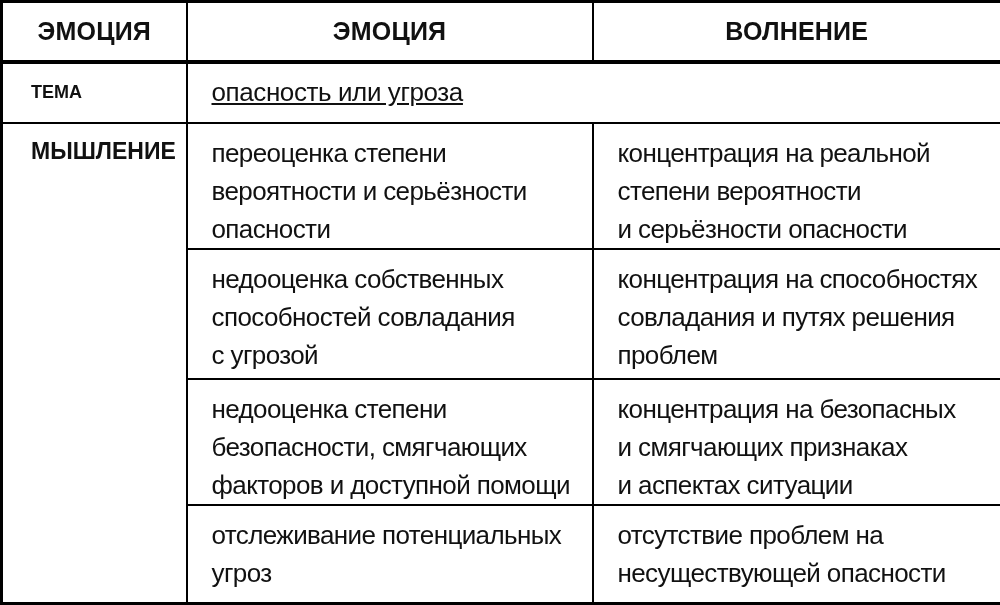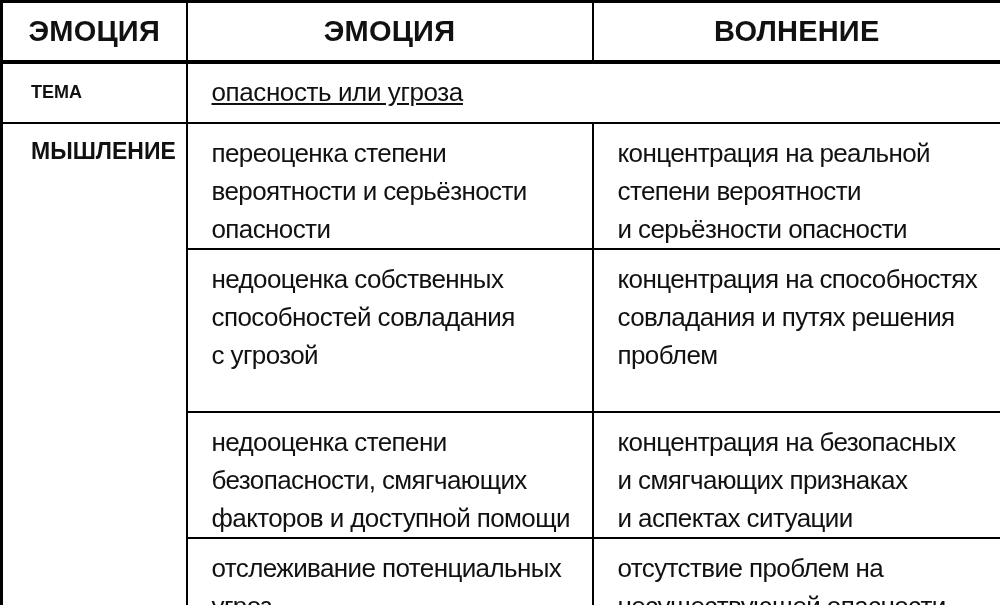--- a/index.html
+++ b/index.html
@@ -29,21 +29,21 @@
   }
   
   col.c1 { width: 185px; }
   col.c2 { width: 406px; }
   col.c3 { width: 409px; }
   
   tr.hdr { height: 60px; }
   tr.hdr th {
     border-bottom: 4px solid #000000;
     font-weight: bold;
-    font-size: 29px;
+    font-size: 25px;
     letter-spacing: 0.2px;
     text-align: center;
     vertical-align: middle;
   }
   
   tr.theme { height: 61px; }
   th.rowlabel {
     font-weight: bold;
     font-size: 18px;
     text-align: left;
@@ -52,21 +52,21 @@
   }
   td.themeval {
     font-size: 26px;
     letter-spacing: -0.4px;
     vertical-align: middle;
     padding: 0 10px 0 24px;
     text-decoration: underline;
   }
   
   tr.sub1 { height: 120px; }
-  tr.sub2 { height: 163px; }
+  tr.sub2 { height: 130px; }
   tr.sub3 { height: 105px; }
   th.thinklabel {
     font-weight: bold;
     font-size: 23px;
     text-align: left;
     vertical-align: top;
     padding: 14px 6px 0 28px;
   }
   td.body {
     font-size: 26px;

